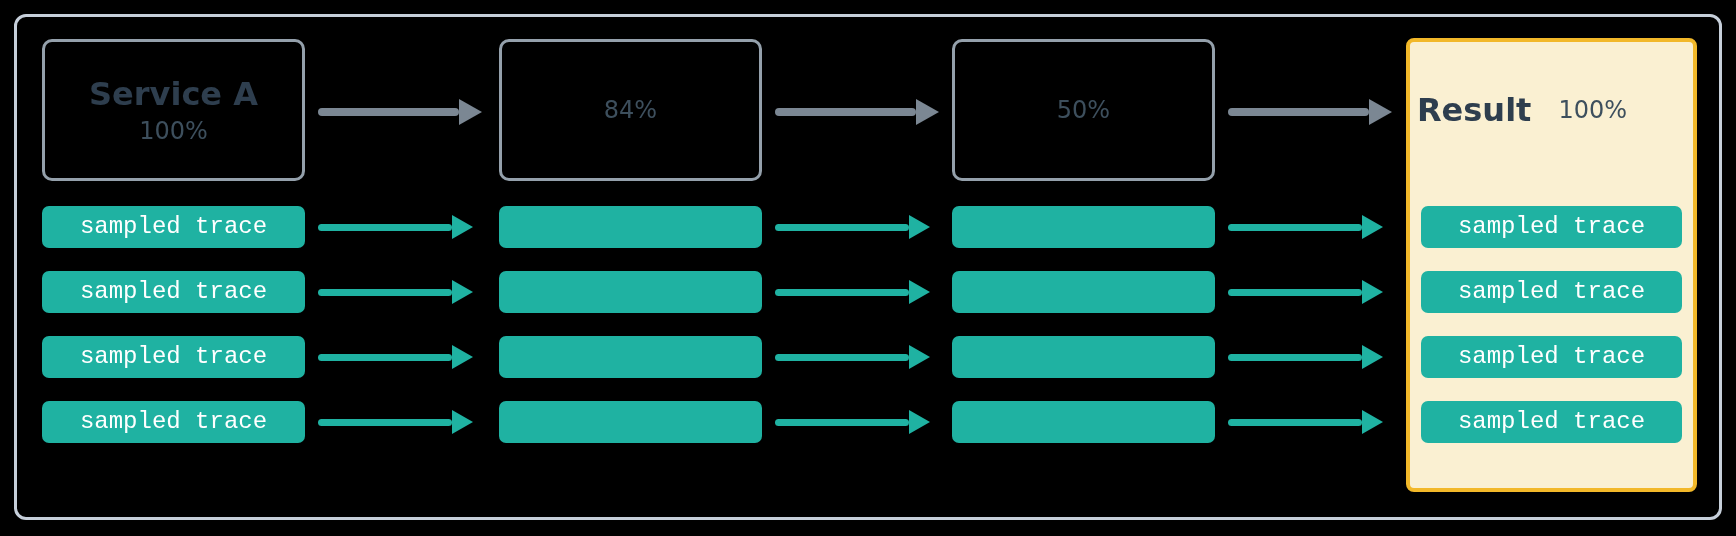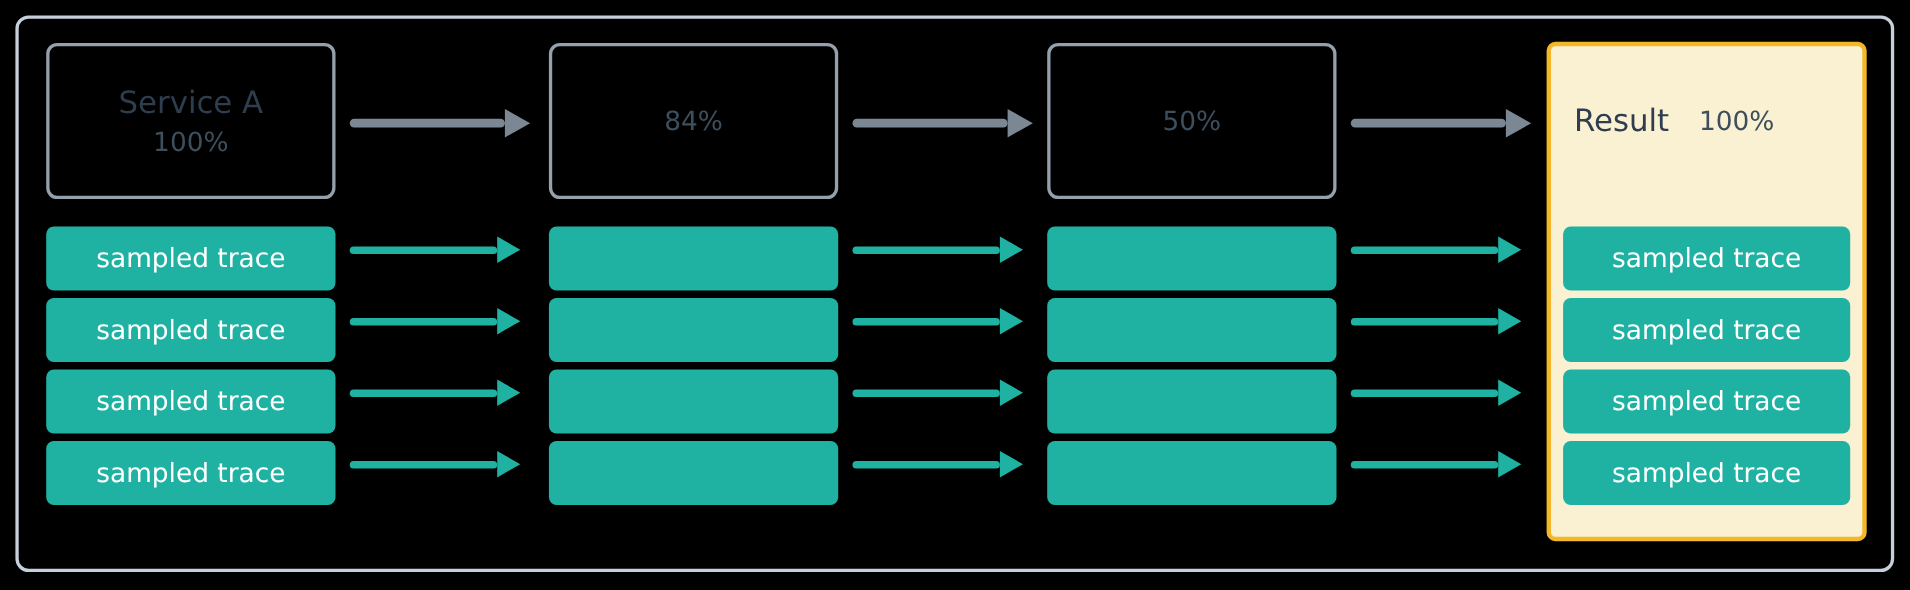--- a/index.html
+++ b/index.html
@@ -35,22 +35,22 @@
     width: 263px;
     border: 3px solid var(--service-border, #94a0ab);
     border-radius: 10px;
     display: flex;
     flex-direction: column;
     align-items: center;
     justify-content: center;
     gap: 9px;
   }
   .svc-title {
-    font-weight: normal;
-    font-size: 28px;
+    font-weight: bold;
+    font-size: 32px;
     color: var(--dark-slate, #2e3e4e);
     line-height: 1;
     text-align: right;
   }
   .svc-rate {
     font-size: 24px;
     color: var(--rate-slate, #3d4f5d);
     line-height: 1;
   }
 
@@ -70,29 +70,30 @@
     display: flex;
     flex-direction: row;
     align-items: center;
     justify-content: center;
     gap: 27px;
   }
 
   
   .bar {
     position: absolute;
-    height: 58px;
+    height: 42px;
     background: var(--teal, #1fb2a2);
     border-radius: 7px;
     display: flex;
     align-items: center;
     justify-content: center;
     color: #fff;
     font-size: 24px;
     line-height: 1;
+    font-family: Liberation Mono, monospace;
   }
   .cA  { left: 42px;   width: 263px; }
   .cB  { left: 499px;  width: 263px; }
   .cC  { left: 952px;  width: 263px; }
   .cR  { left: 1421px; width: 261px; }
   .r1 { top: 206px; }
   .r2 { top: 271px; }
   .r3 { top: 336px; }
   .r4 { top: 401px; }
 

